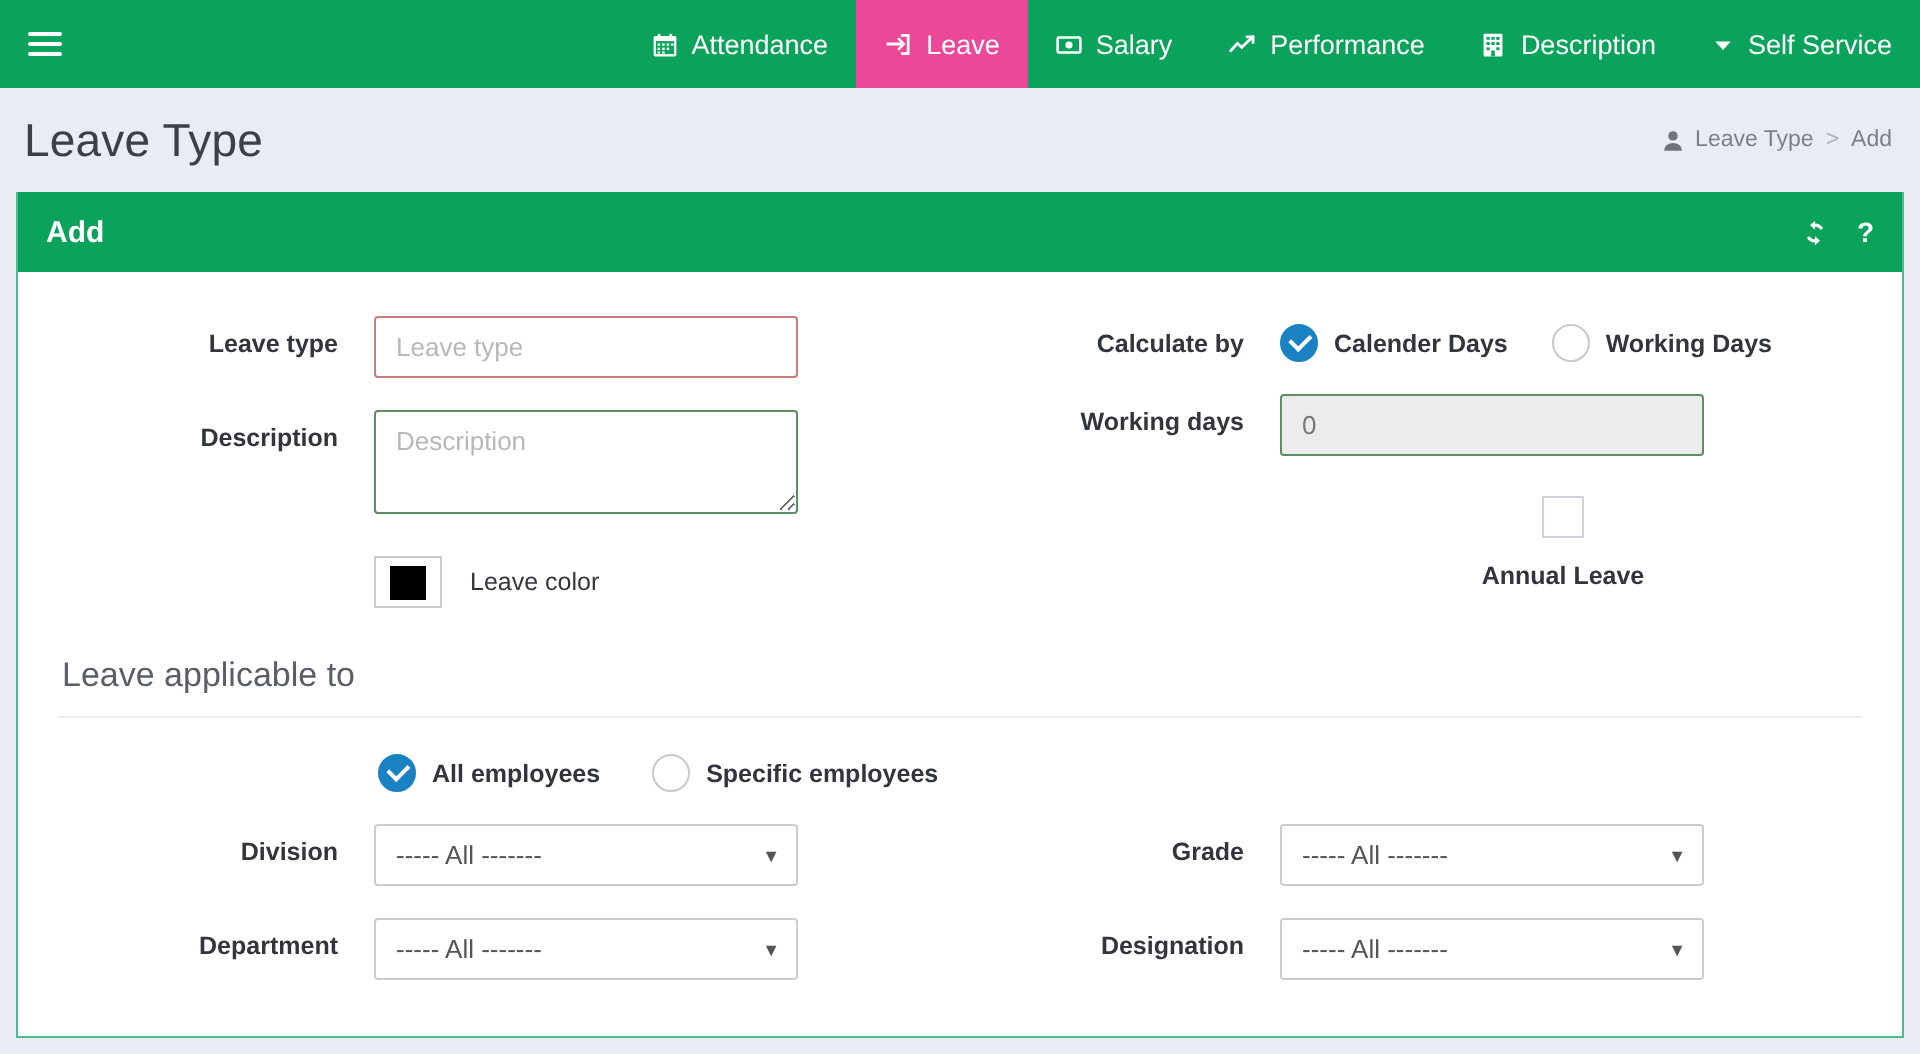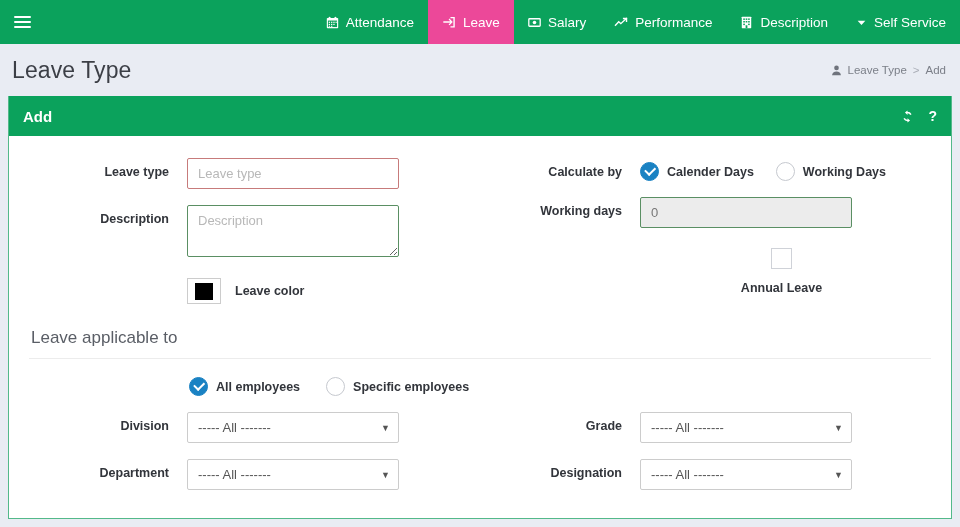--- a/index.html
+++ b/index.html
@@ -138,21 +138,21 @@
     margin-top: 2px;
   }
   .swatch-btn {
     width: 34px; height: 26px;
     border: 1px solid #ccc;
     background: #fff;
     display: flex; align-items: center; justify-content: center;
     cursor: pointer;
   }
   .swatch { width: 18px; height: 17px; background: #000; }
-  .swatch-label { font-size: 12.5px; font-weight: bold; color: #32353b; }
+  .swatch-label { font-size: 12.5px; font-weight: normal; color: #32353b; }
 
   
   .choices { display: flex; align-items: center; gap: 22px; padding-top: 4px; }
   .choice { display: flex; align-items: center; gap: 8px; cursor: pointer; }
   .radio {
     width: 19px; height: 19px; border-radius: 50%;
     border: 1px solid #c6c9cf; background: #fff;
     display: flex; align-items: center; justify-content: center;
     flex: none;
   }

